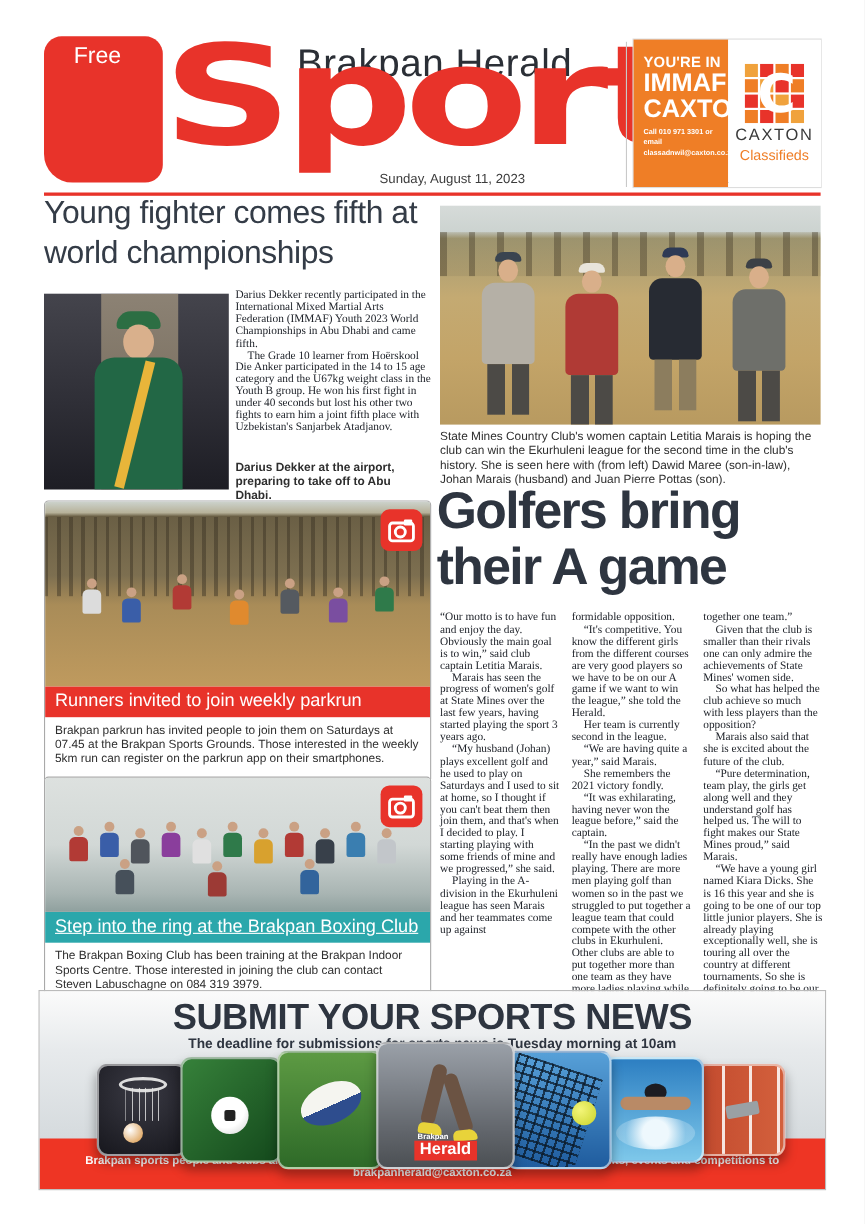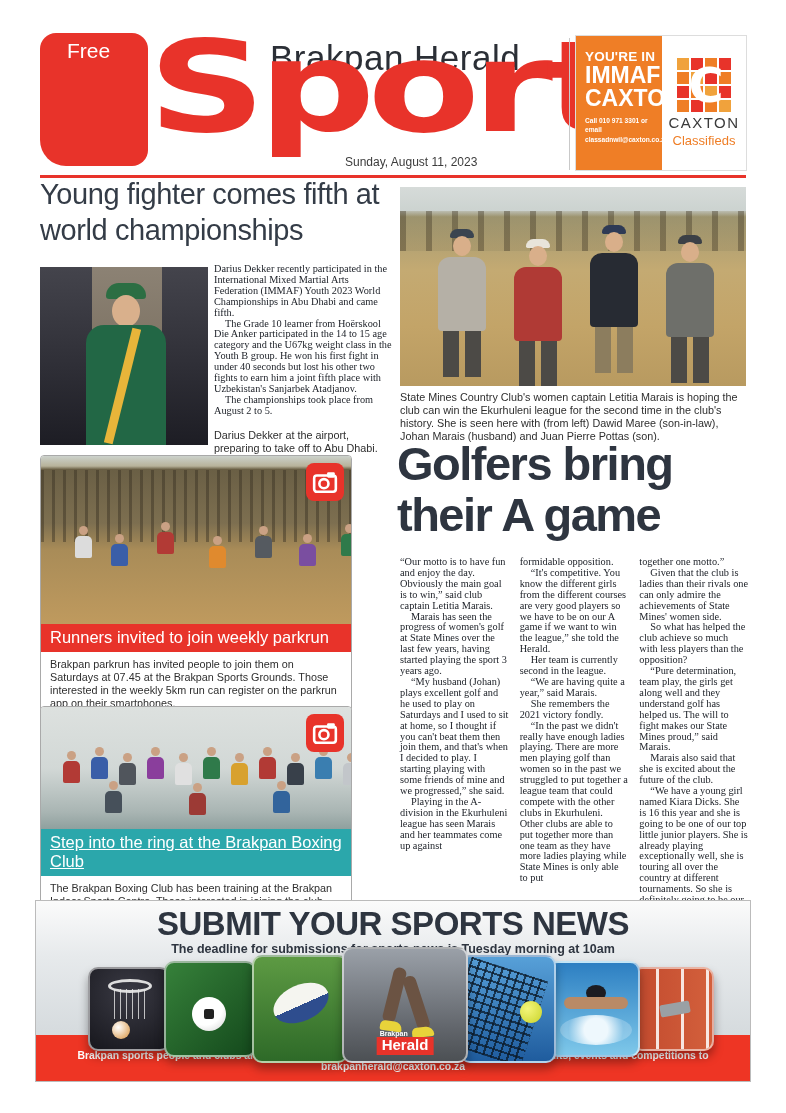--- a/index.html
+++ b/index.html
@@ -38,24 +38,24 @@
     background:linear-gradient(180deg,#44444c 0%,#2f2f37 55%,#1d1d24 100%);overflow:hidden;}
   .fighter-panel{position:absolute;left:52px;top:0;width:70px;height:100%;background:linear-gradient(180deg,#8c8274,#6e6353);}
   .fig-cap{position:absolute;left:66px;top:16px;width:40px;height:16px;border-radius:16px 16px 4px 4px;background:#2c6e43;}
   .fig-head{position:absolute;left:72px;top:28px;width:28px;height:32px;border-radius:50%;background:#d9b08c;}
   .fig-body{position:absolute;left:46px;top:58px;width:80px;height:120px;border-radius:18px 18px 0 0;background:#226745;}
   .fig-strap{position:absolute;left:78px;top:60px;width:9px;height:118px;background:#e8b53a;transform:rotate(14deg);}
   .fighter-text{position:absolute;left:214px;top:264px;width:181px;}
   .serif p{margin:0;font-family:"Liberation Serif",serif;font-size:10.3px;line-height:10.9px;color:var(--ink);}
   .serif p + p{text-indent:11px;}
   .photo-caption{font-size:10.8px;line-height:13px;color:#2e2e2e;}
-  .fighter-caption{margin-top:12px;width:176px;}
-
-  
-  .photo-box{position:absolute;left:40px;width:312px;border:1px solid #a9a9a9;border-radius:4px;background:#fff;overflow:hidden;}
+  .fighter-caption{margin-top:24px;width:176px;font-weight:bold;}
+
+  
+  .photo-box{position:absolute;left:40px;width:352px;border:1px solid #a9a9a9;border-radius:4px;background:#fff;overflow:hidden;}
   .box-parkrun{top:455px;}
   .box-boxing{top:706px;}
   .box-photo{position:relative;width:100%;overflow:hidden;}
   .parkrun-photo{height:168px;background:linear-gradient(180deg,#ccd2cc 0%,#b7b29a 6%,#6a5f45 8%,#7d6f50 40%,#a98c58 56%,#bf9a5e 100%);}
   .parkrun-fence{position:absolute;left:0;top:14px;width:100%;height:72px;
     background:repeating-linear-gradient(90deg,rgba(55,47,33,.45) 0 3px,transparent 3px 11px);}
   .boxing-photo{height:122px;background:linear-gradient(180deg,#dde1df 0%,#d2d8d6 50%,#a9b5b3 86%,#8fa09e 100%);}
   .person{position:absolute;}
   .person .head{width:9px;height:9px;border-radius:50%;background:#caa184;margin:0 auto;}
   .person .body{width:17px;height:22px;border-radius:5px 5px 2px 2px;margin-top:1px;}
@@ -184,21 +184,20 @@
   <div class="fighter-photo">
     <div class="fighter-panel"></div>
     <div class="fig-cap"></div>
     <div class="fig-head"></div>
     <div class="fig-body"></div>
     <div class="fig-strap"></div>
   </div>
   <div class="fighter-text serif">
     <p>Darius Dekker recently participated in the International Mixed Martial Arts Federation (IMMAF) Youth 2023 World Championships in Abu Dhabi and came fifth.</p>
     <p>The Grade 10 learner from Hoërskool Die Anker participated in the 14 to 15 age category and the U67kg weight class in the Youth B group. He won his first fight in under 40 seconds but lost his other two fights to earn him a joint fifth place with Uzbekistan's Sanjarbek Atadjanov.</p>
-    <p>The championships took place from August 2 to 5.</p>
     <div class="photo-caption fighter-caption">Darius Dekker at the airport, preparing to take off to Abu Dhabi.</div>
   </div>
 
   <div class="photo-box box-parkrun">
     <div class="box-photo parkrun-photo">
       <div class="parkrun-fence"></div>
       <div class="person" style="left:34px;top:70px;">
           <div class="head"></div>
           <div class="body" style="background:#dcdcdc;"></div>
         </div>
@@ -343,28 +342,29 @@
       <p>Marais has seen the progress of women's golf at State Mines over the last few years, having started playing the sport 3 years ago.</p>
       <p>“My husband (Johan) plays excellent golf and he used to play on Saturdays and I used to sit at home, so I thought if you can't beat them then join them, and that's when I decided to play. I starting playing with some friends of mine and we progressed,” she said.</p>
       <p>Playing in the A-division in the Ekurhuleni league has seen Marais and her teammates come up against</p>
     </div>
     <div class="golf-col serif">
       <p>formidable opposition.</p>
       <p>“It's competitive. You know the different girls from the different courses are very good players so we have to be on our A game if we want to win the league,” she told the Herald.</p>
       <p>Her team is currently second in the league.</p>
       <p>“We are having quite a year,” said Marais.</p>
       <p>She remembers the 2021 victory fondly.</p>
+      <p>“It was exhilarating, having never won the league before,” said the captain.</p>
       <p>“In the past we didn't really have enough ladies playing. There are more men playing golf than women so in the past we struggled to put together a league team that could compete with the other clubs in Ekurhuleni. Other clubs are able to put together more than one team as they have more ladies playing while State Mines is only able to put</p>
     </div>
     <div class="golf-col serif">
-      <p>together one motto.”</p>
-      <p>Given that the club is ladies than their rivals one can only admire the achievements of State Mines' women side.</p>
+      <p>together one team.”</p>
+      <p>Given that the club is smaller than their rivals one can only admire the achievements of State Mines' women side.</p>
       <p>So what has helped the club achieve so much with less players than the opposition?</p>
+      <p>Marais also said that she is excited about the future of the club.</p>
       <p>“Pure determination, team play, the girls get along well and they understand golf has helped us. The will to fight makes our State Mines proud,” said Marais.</p>
-      <p>Marais also said that she is excited about the future of the club.</p>
       <p>“We have a young girl named Kiara Dicks. She is 16 this year and she is going to be one of our top little junior players. She is already playing exceptionally well, she is touring all over the country at different tournaments. So she is definitely going to be our superstar at State Mines Country Club,” she said.</p>
     </div>
   </div>
 
   <div class="submit-ad">
     <div class="submit-title">SUBMIT YOUR SPORTS NEWS</div>
     <div class="submit-sub">The deadline for submissions for sports news is Tuesday morning at 10am</div>
 
     <div class="red-bar"></div>
 

